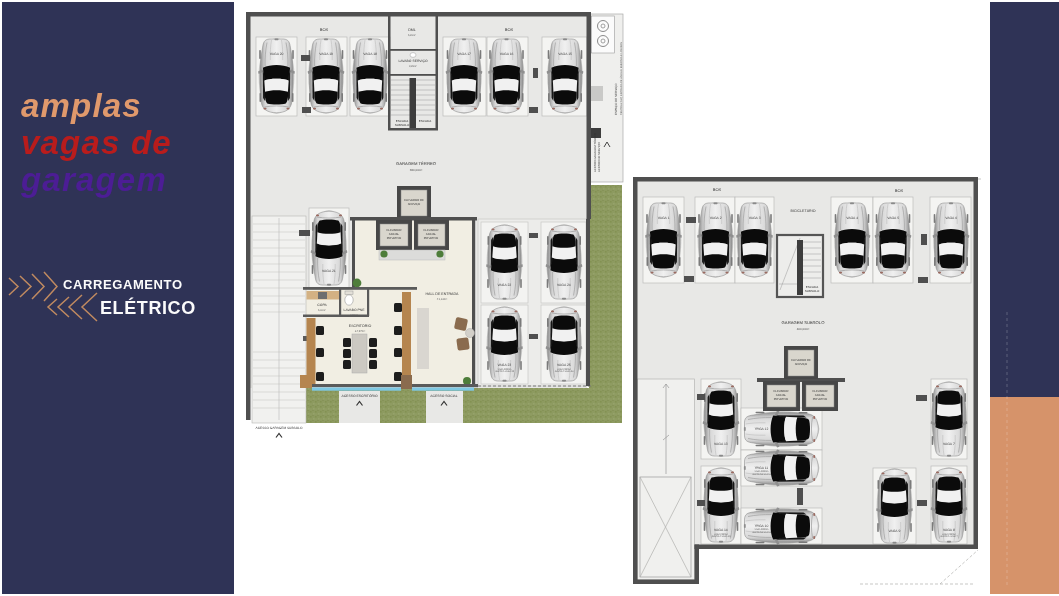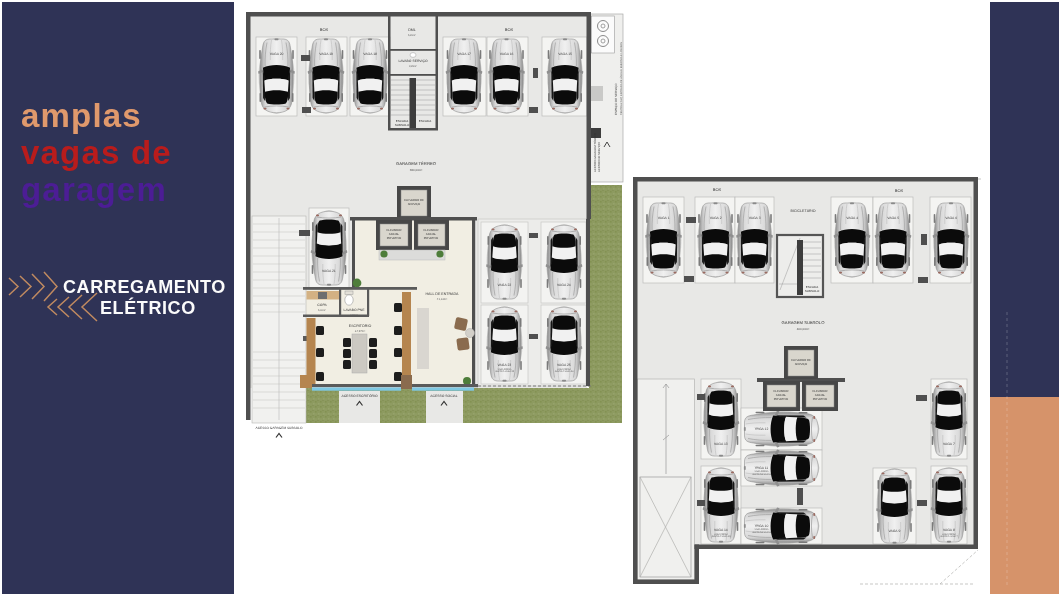--- a/index.html
+++ b/index.html
@@ -6,40 +6,40 @@
   body{width:1059px;height:596px;position:relative;background:#ffffff;
        font-family:"Liberation Sans", sans-serif;overflow:hidden;}
   .abs{position:absolute;}
   svg text{text-rendering:geometricPrecision;}
 </style>
 </head>
 <body>
 
 <div class="abs" style="left:2px;top:2px;width:232px;height:592px;background:#2f3356;"></div>
 
-<div class="abs" style="left:21px;top:97px;line-height:37px;font-weight:bold;font-size:33px;letter-spacing:1.2px;">
+<div class="abs" style="left:21px;top:87px;line-height:37px;font-weight:bold;font-size:33px;letter-spacing:1.2px;font-style:italic;">
   <div style="color:#e0996c;">amplas</div>
   <div style="color:#b91c1c;">vagas de</div>
   <div style="color:#4c1d95;">garagem</div>
 </div>
 
 <svg class="abs" style="left:8px;top:270px;" width="100" height="52" viewBox="0 0 100 52">
   <g fill="none" stroke="#c08a60" stroke-width="1.5">
     <path d="M1 8 L10 16.5 L1 25"></path>
     <path d="M12 6 L23 16.5 L12 27"></path>
     <path d="M24 4 L36 16.5 L24 29"></path>
     <path d="M36 2 L49 16.5 L36 31"></path>
     <path d="M89 23 L74 37 L89 51"></path>
     <path d="M74 25 L61 37 L74 49"></path>
     <path d="M61 27 L50 37 L61 47"></path>
     <path d="M49 29 L40 37 L49 45"></path>
   </g>
 </svg>
 
-<div class="abs" style="left:63px;top:277px;color:#fbfbfb;font-weight:bold;font-size:18px;letter-spacing:0.6px;">CARREGAMENTO</div>
+<div class="abs" style="left:63px;top:277px;color:#fbfbfb;font-weight:bold;font-size:13px;letter-spacing:0.6px;">CARREGAMENTO</div>
 <div class="abs" style="left:100px;top:298px;color:#fbfbfb;font-weight:bold;font-size:18px;letter-spacing:0.6px;">ELÉTRICO</div>
 
 <div class="abs" style="left:990px;top:2px;width:69px;height:395px;background:#2f3356;"></div>
 
 <div class="abs" style="left:990px;top:397px;width:69px;height:197px;background:#d6936a;"></div>
 
 <svg class="abs" style="left:990px;top:2px;" width="69" height="592" viewBox="0 0 69 592">
   <line x1="17" y1="310" x2="17" y2="586" stroke="rgba(255,255,255,0.28)" stroke-width="0.8" stroke-dasharray="3 3"></line>
 </svg>
 

